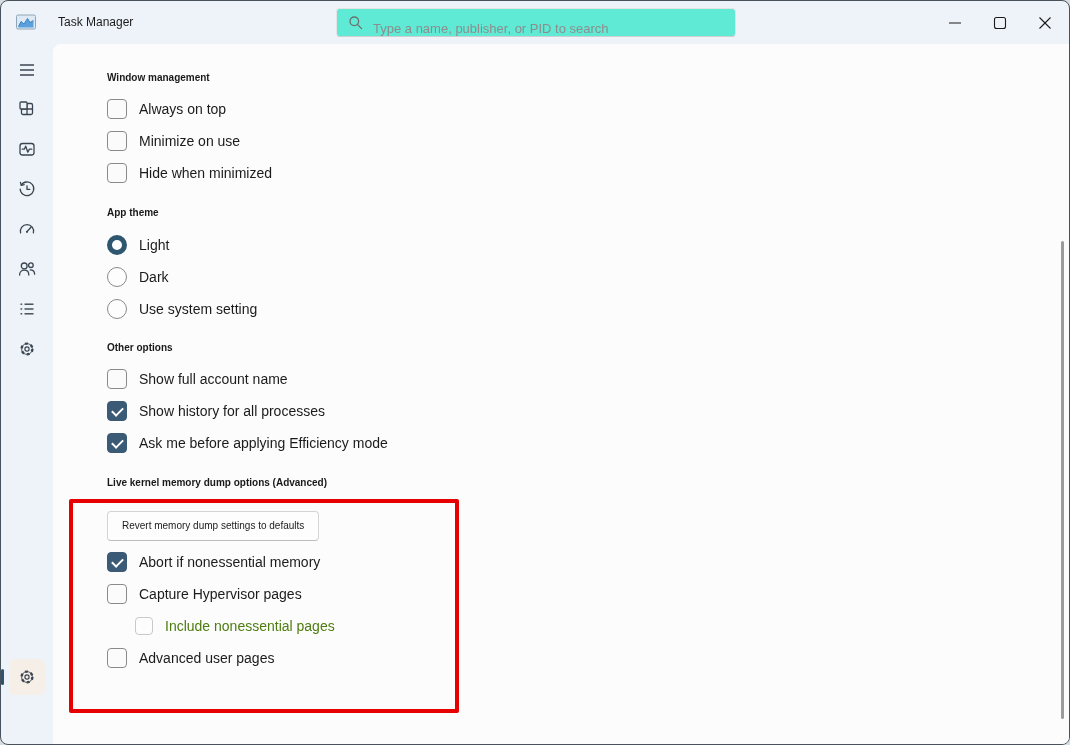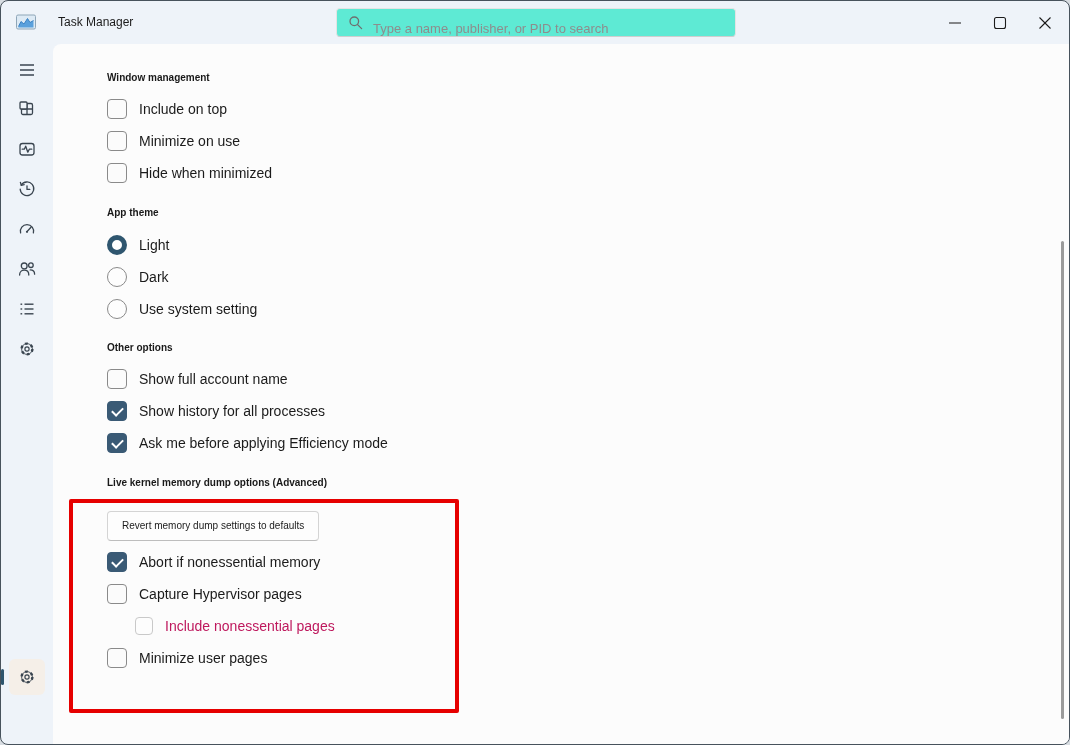--- a/index.html
+++ b/index.html
@@ -42,21 +42,21 @@
     padding:26px 0 0 54px;
   }
   .section-title { font-size:10px; font-weight:700; color:#191919; line-height:16px; margin:0; }
   .st-1 { margin-bottom:13px; }
   .st-2 { margin-top:22px; margin-bottom:14px; }
   .st-3 { margin-top:21px; margin-bottom:13px; }
   .st-4 { margin-top:22px; margin-bottom:20px; }
 
   .row { display:flex; align-items:center; height:20px; margin-bottom:12px; }
   .row-label { font-size:14px; color:#1b1b1b; margin-left:12px; line-height:20px; white-space:nowrap; }
-  .row-label.disabled { color:#be185d; }
+  .row-label.disabled { color:#4d7c0f; }
   .row.indent { margin-left:28px; }
 
   .cb { width:20px; height:20px; border:1px solid #8a8a8a; border-radius:4px;
     background:#fbfbfb; position:relative; flex:0 0 auto; }
   .cb.checked { background:#3a5a75; border-color:#3a5a75; }
   .cb.checked::after { content:""; position:absolute; left:4px; top:4.5px; width:9px; height:5px;
     border-left:2px solid #fff; border-bottom:2px solid #fff; transform:rotate(-45deg); }
   .cb.disabled { width:18px; height:18px; border-color:#c9c9c9; background:#fdfdfd; }
 
   .radio { width:20px; height:20px; border-radius:50%; border:1px solid #8a8a8a;
@@ -219,21 +219,21 @@
       </span>
     </div>
   </div>
 
   <div class="content">
 
     <h3 class="section-title st-1">Window management</h3>
 
     <div class="row">
       <span class="cb"></span>
-      <span class="row-label">Include on top</span>
+      <span class="row-label">Always on top</span>
     </div>
     <div class="row">
       <span class="cb"></span>
       <span class="row-label">Minimize on use</span>
     </div>
     <div class="row">
       <span class="cb"></span>
       <span class="row-label">Hide when minimized</span>
     </div>
 
@@ -278,21 +278,21 @@
     <div class="row">
       <span class="cb"></span>
       <span class="row-label">Capture Hypervisor pages</span>
     </div>
     <div class="row indent">
       <span class="cb disabled"></span>
       <span class="row-label disabled">Include nonessential pages</span>
     </div>
     <div class="row">
       <span class="cb"></span>
-      <span class="row-label">Minimize user pages</span>
+      <span class="row-label">Advanced user pages</span>
     </div>
 
   </div>
 
   <div class="highlight-rect"></div>
 
   <div class="scrollbar-thumb"></div>
 
 </div>
 

